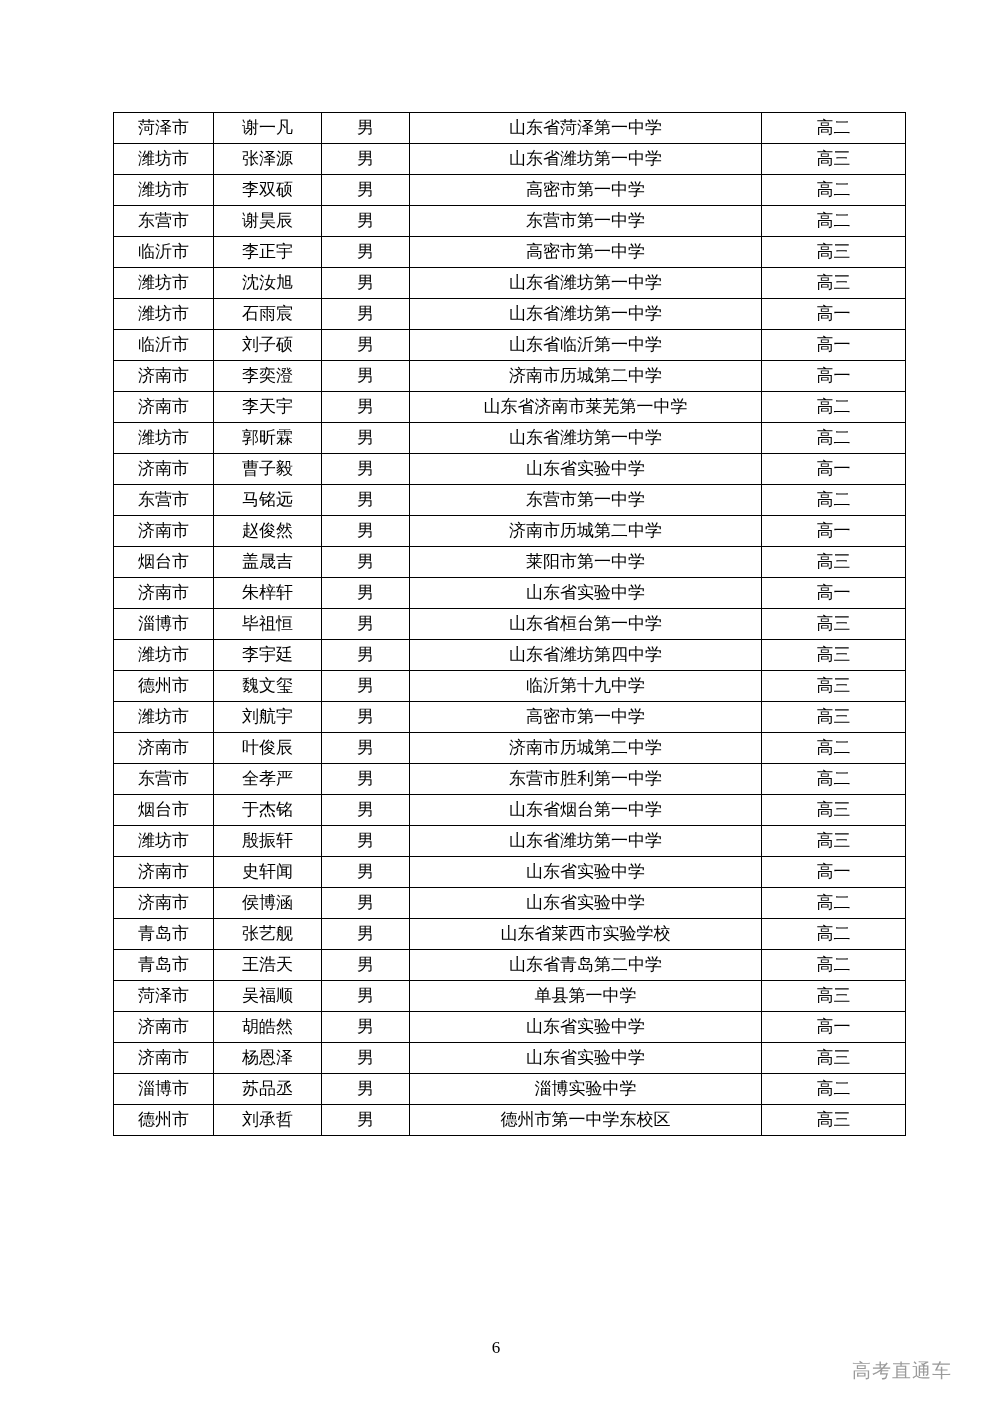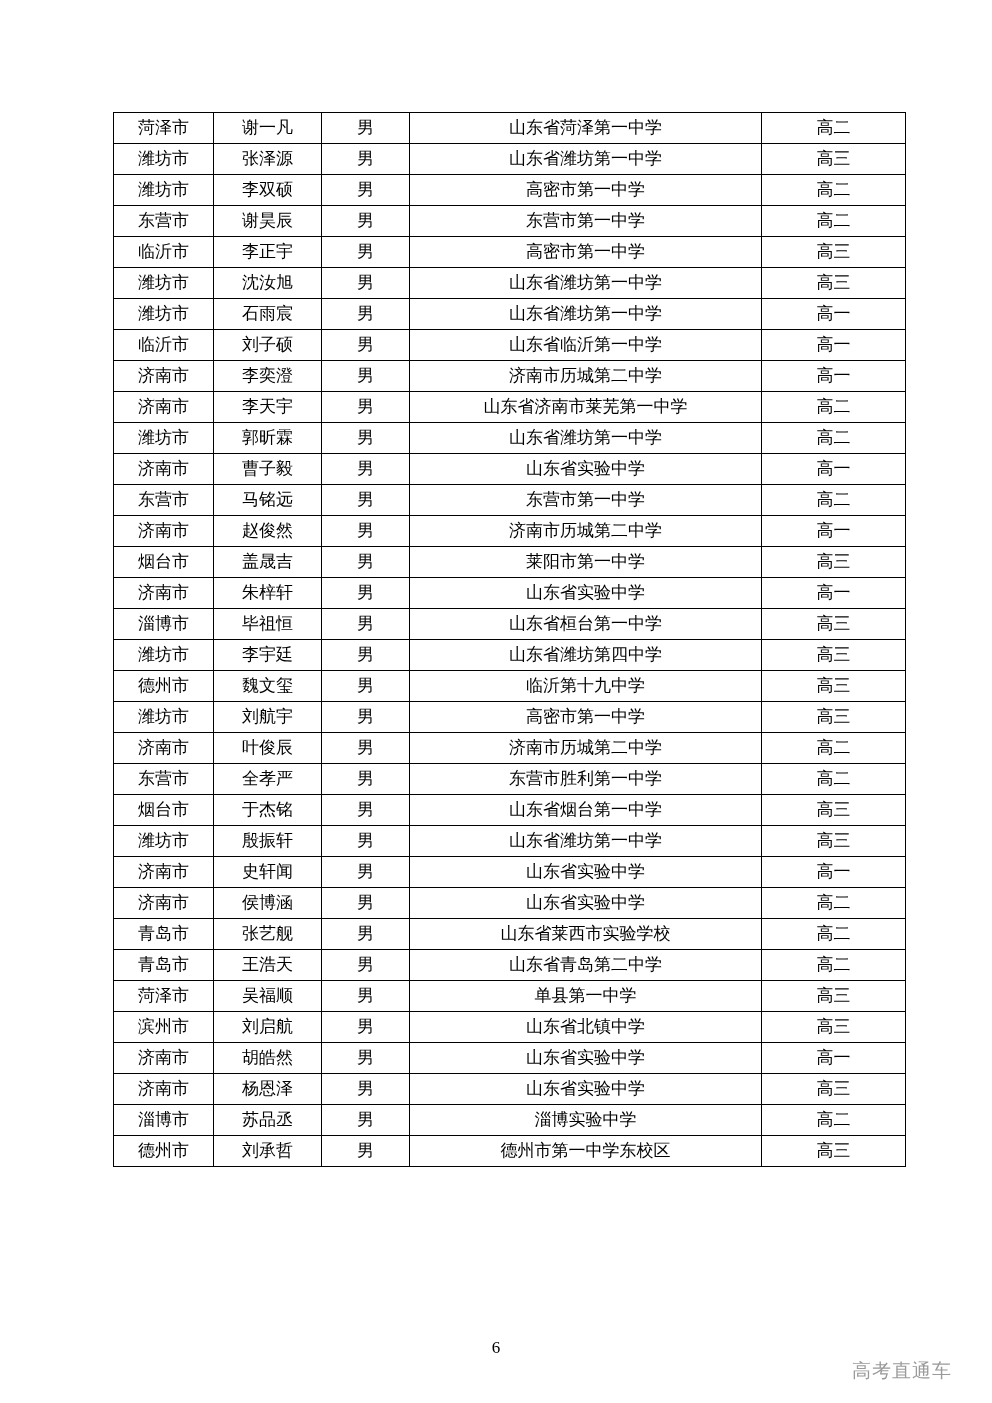--- a/index.html
+++ b/index.html
@@ -284,27 +284,20 @@
             <td>高二</td>
           </tr>
           <tr>
             <td>菏泽市</td>
             <td>吴福顺</td>
             <td>男</td>
             <td>单县第一中学</td>
             <td>高三</td>
           </tr>
           <tr>
-            <td>滨州市</td>
-            <td>刘启航</td>
-            <td>男</td>
-            <td>山东省北镇中学</td>
-            <td>高三</td>
-          </tr>
-          <tr>
             <td>济南市</td>
             <td>胡皓然</td>
             <td>男</td>
             <td>山东省实验中学</td>
             <td>高一</td>
           </tr>
           <tr>
             <td>济南市</td>
             <td>杨恩泽</td>
             <td>男</td>

